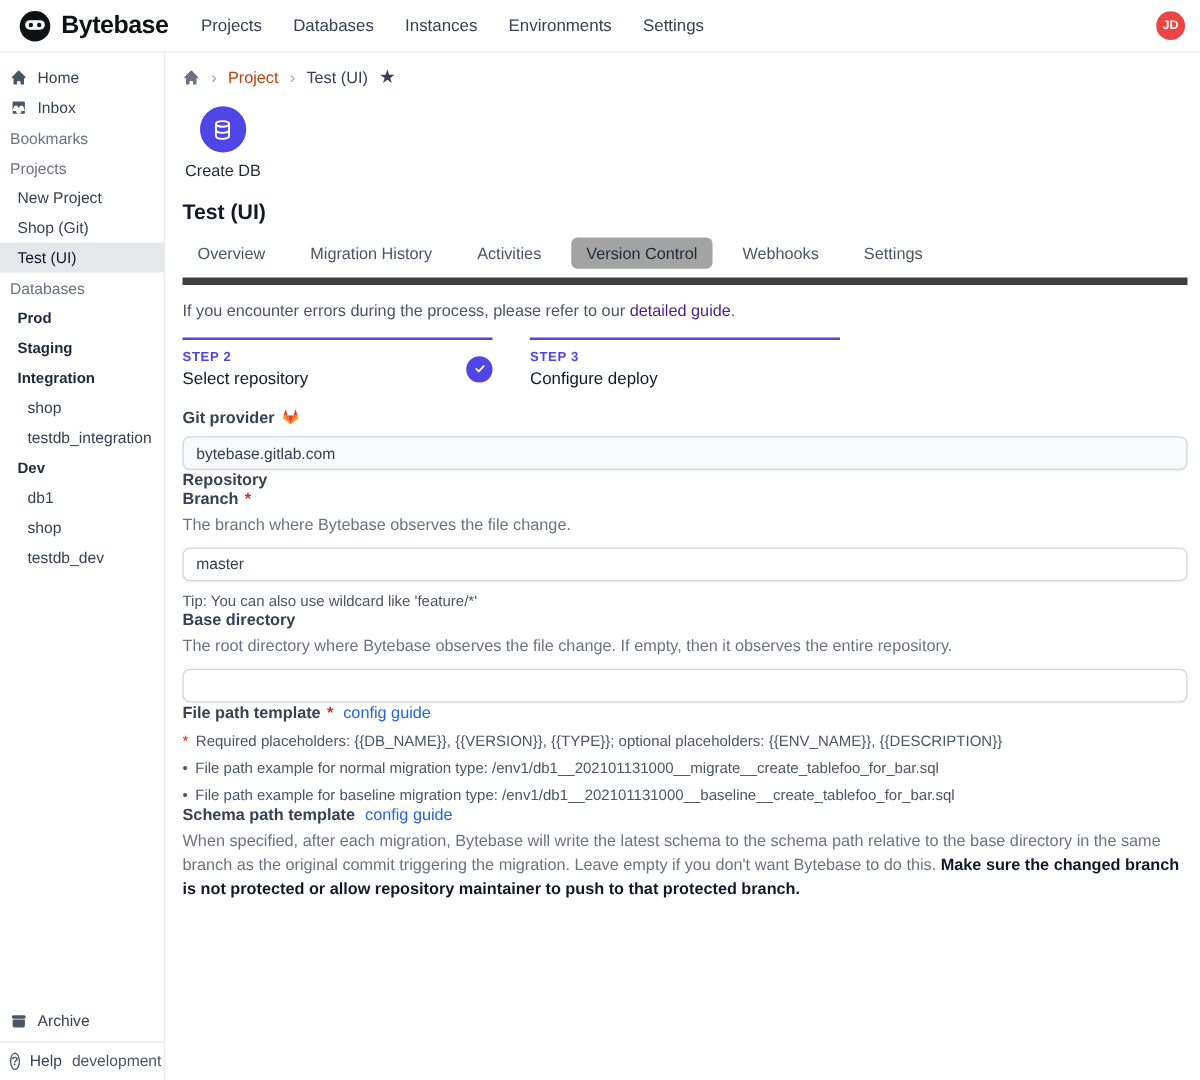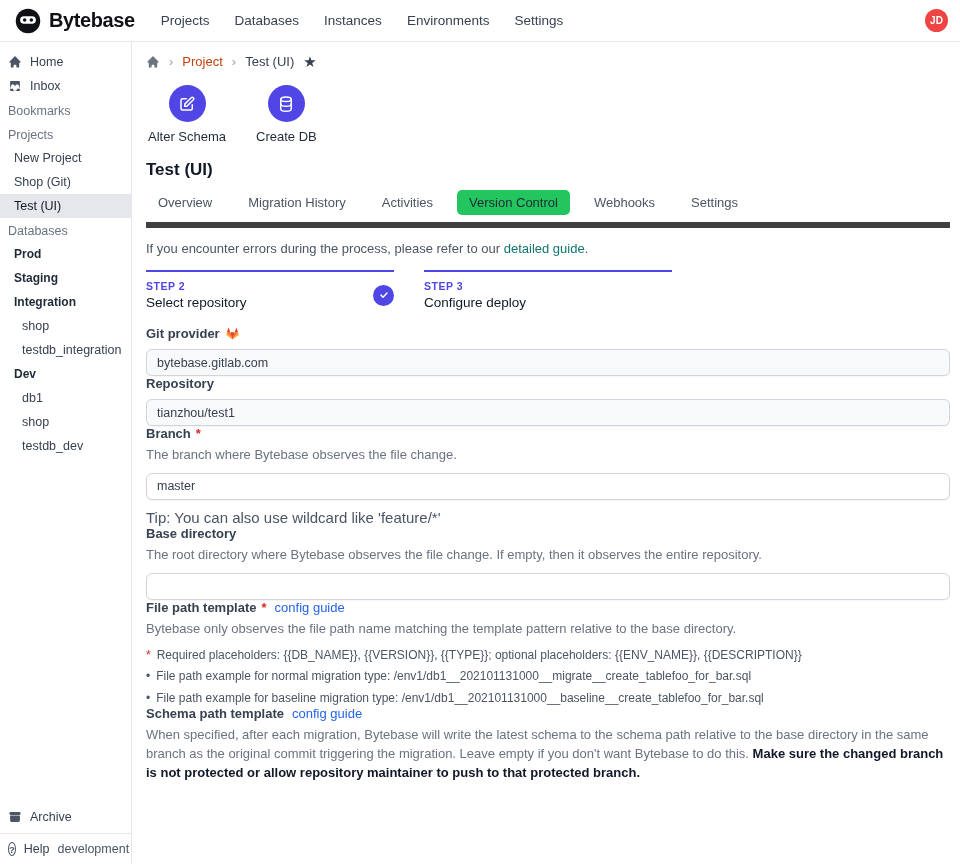--- a/index.html
+++ b/index.html
@@ -56,47 +56,47 @@
   .qa-circle { width:37px; height:37px; border-radius:50%; background:#4f46e5;
                display:flex; align-items:center; justify-content:center; }
   .qa-circle svg { width:18px; height:18px; }
   .qa-label { font-size:13px; color:#1f2937; }
 
   .page-title { font-size:17px; font-weight:700; color:#111827; margin:4px 0 10px; }
 
   
   .tabs { display:flex; gap:12px; border-bottom:6px solid #404040; padding-bottom:7px; }
   .tab { padding:5px 12px; border-radius:5px; color:#4b5563; font-size:13px; cursor:pointer; white-space:nowrap; }
-  .tab.active { background:#22c55e; color:#1f2937; }
+  .tab.active { background:#a3a3a3; color:#1f2937; }
 
   
   .panel { padding-top:13px; }
   .info-line { color:#4b5563; margin:0 0 14px; }
-  .info-line a { color:#0f766e; }
+  .info-line a { color:#4c1d95; }
 
   .steps { display:grid; grid-template-columns:repeat(3,1fr); column-gap:30px; margin-bottom:16px; }
   .step { border-top:2px solid #4f46e5; padding-top:8px; display:flex; justify-content:space-between; align-items:center; }
   .step-num { font-size:10.5px; font-weight:700; color:#4f46e5; letter-spacing:.05em; }
   .step-title { font-size:13.5px; color:#111827; margin-top:3px; }
   .check-circle { width:21px; height:21px; border-radius:50%; background:#4f46e5;
                   display:flex; align-items:center; justify-content:center; flex:0 0 21px; }
   .check-circle svg { width:12px; height:12px; }
 
   .field { margin-bottom:0; }
   .field-label { font-size:13px; font-weight:600; color:#374151; display:flex; align-items:center; gap:5px; }
   .req { color:#dc2626; font-weight:600; }
   .guide-link { color:#2563eb; font-weight:400; margin-left:3px; }
   .field-desc { color:#6b7280; margin-top:5px; line-height:1.45; }
   .field-desc strong { color:#111827; }
   .control { display:block; width:100%; height:27px; margin-top:8px; padding:0 10px;
              border:1px solid #d1d5db; border-radius:6px; font-size:12.5px; color:#374151;
              font-family:"Liberation Sans", sans-serif; background:#fff;
              box-shadow:0 1px 1px rgba(0,0,0,.04); outline:none; }
   .control.readonly { background:#f8f9fa; }
-  .tip { color:#4b5563; margin-top:9px; font-size:15px; }
+  .tip { color:#4b5563; margin-top:9px; font-size:12px; }
   .notes { margin-top:9px; }
   .note { display:flex; gap:6px; font-size:12px; color:#4b5563; margin-top:6px; line-height:1.3; }
   .note .marker { flex:0 0 auto; }
   .note .marker.red { color:#dc2626; }
   .gitlab-icon { width:15px; height:15px; }
 </style>
 </head>
 <body>
 
 <header class="navbar">
@@ -179,29 +179,20 @@
       <span class="crumb-link">Project</span>
       <span class="crumb-sep">›</span>
       <span class="crumb-current">Test (UI)</span>
       <span class="star">★</span>
     </div>
 
     <div class="quick-actions">
       <div class="qa">
         <span class="qa-circle">
           <svg viewBox="0 0 24 24" fill="none" stroke="#fff" stroke-width="2" stroke-linecap="round" stroke-linejoin="round">
-              <path d="M11 5H6a2 2 0 00-2 2v11a2 2 0 002 2h11a2 2 0 002-2v-5"></path>
-              <path d="M17.586 3.586a2 2 0 112.828 2.828L11.828 15H9v-2.828l8.586-8.586z"></path>
-            </svg>
-        </span>
-        <span class="qa-label">Alter Schema</span>
-      </div>
-      <div class="qa">
-        <span class="qa-circle">
-          <svg viewBox="0 0 24 24" fill="none" stroke="#fff" stroke-width="2" stroke-linecap="round" stroke-linejoin="round">
               <ellipse cx="12" cy="5.5" rx="7" ry="3"></ellipse>
               <path d="M5 5.5v6.5c0 1.66 3.13 3 7 3s7-1.34 7-3V5.5"></path>
               <path d="M5 12v6.5c0 1.66 3.13 3 7 3s7-1.34 7-3V12"></path>
             </svg>
         </span>
         <span class="qa-label">Create DB</span>
       </div>
     </div>
 
     <h1 class="page-title">Test (UI)</h1>
@@ -246,21 +237,20 @@
             <path fill="#fc6d26" d="m12 21.4-3.7-11.3H3.1zM12 21.4l3.7-11.3h5.2z"></path>
             <path fill="#fca326" d="M3.1 10.1 2 13.6c-.1.3 0 .7.3.9l9.7 6.9zM20.9 10.1l1.1 3.5c.1.3 0 .7-.3.9L12 21.4z"></path>
             <path fill="#e24329" d="M3.1 10.1h5.2L6.1 3.2c-.1-.3-.6-.3-.7 0zM20.9 10.1h-5.2l2.2-6.9c.1-.3.6-.3.7 0z"></path>
           </svg>
         </div>
         <input class="control readonly" readonly="" value="bytebase.gitlab.com" style="">
       </div>
 
       <div class="field">
         <div class="field-label">Repository</div>
-        <input class="control readonly" readonly="" value="tianzhou/test1" style="">
       </div>
 
       <div class="field">
         <div class="field-label">
           <span>Branch</span>
           <span class="req">*</span>
         </div>
         <div class="field-desc">The branch where Bytebase observes the file change.</div>
         <input class="control" value="master" style="">
         <div class="tip">Tip: You can also use wildcard like 'feature/*'</div>
@@ -271,21 +261,20 @@
         <div class="field-desc">The root directory where Bytebase observes the file change. If empty, then it observes the entire repository.</div>
         <input class="control" value="" style="">
       </div>
 
       <div class="field">
         <div class="field-label">
           <span>File path template</span>
           <span class="req">*</span>
           <a class="guide-link">config guide</a>
         </div>
-        <div class="field-desc">Bytebase only observes the file path name matching the template pattern relative to the base directory.</div>
         <div class="notes">
           <div class="note">
               <span class="marker red">*</span>
               <span>Required placeholders: {{DB_NAME}}, {{VERSION}}, {{TYPE}}; optional placeholders: {{ENV_NAME}}, {{DESCRIPTION}}</span>
             </div>
           <div class="note">
               <span class="marker">•</span>
               <span>File path example for normal migration type: /env1/db1__202101131000__migrate__create_tablefoo_for_bar.sql</span>
             </div>
           <div class="note">

